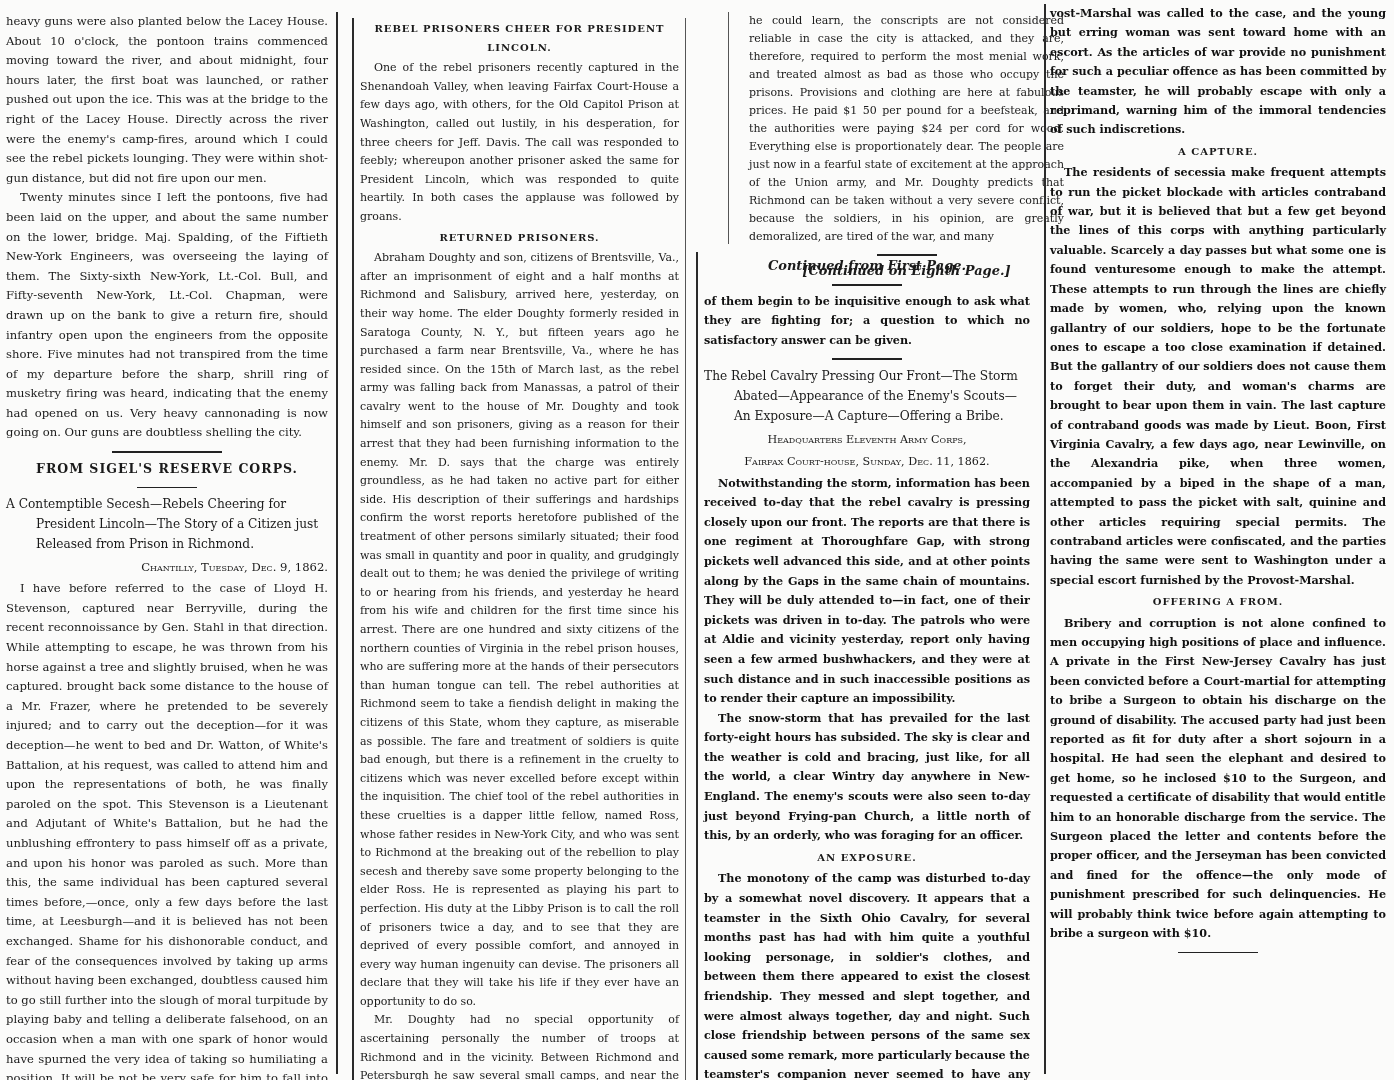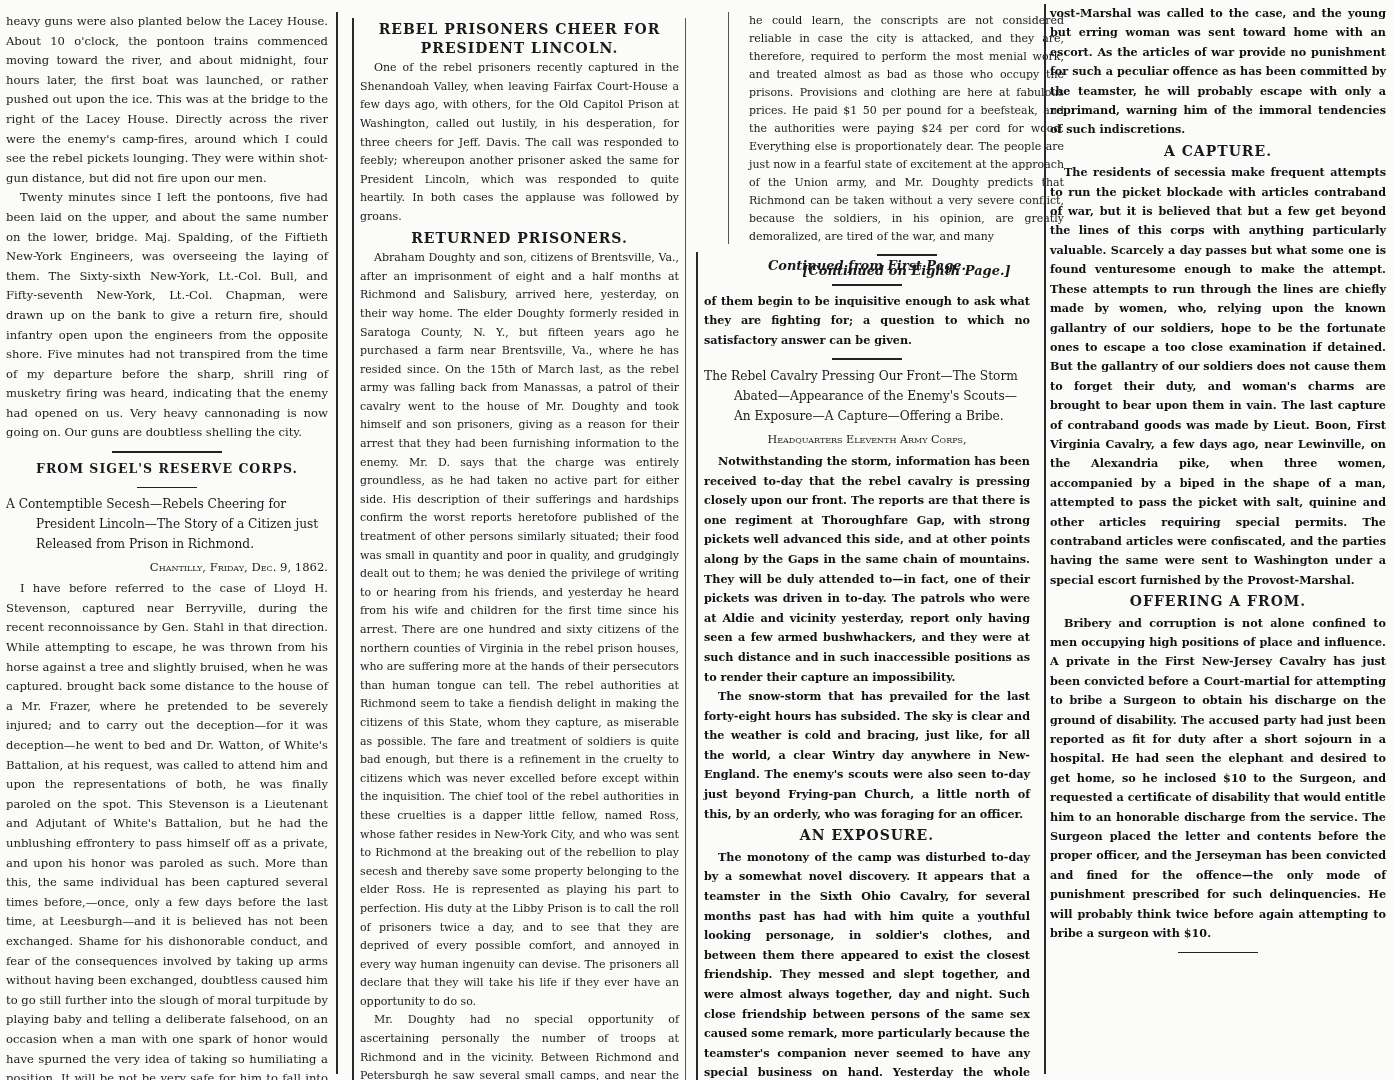--- a/index.html
+++ b/index.html
@@ -25,21 +25,21 @@
   .col-3a { left: 696px; top: 12px; width: 340px; height: 232px; border-left: 1px solid #555; padding-left: 20px; padding-right: 4px; font-size: 11px; line-height: 18px; margin-left: 32px; }
   .col-3b { left: 696px; top: 252px; width: 340px; height: 828px; border-left: 2px solid #2a2a2a; padding-left: 6px; padding-right: 6px; font-size: 11.2px; line-height: 19.6px; }
   .col-4 { left: 1044px; top: 4px; width: 346px; height: 760px; border-left: 2px solid #2a2a2a; padding-left: 4px; padding-right: 4px; font-size: 11.2px; line-height: 19.4px; }
   .col-4-blank { position: absolute; left: 1044px; top: 764px; width: 346px; height: 310px; border-left: 2px solid #2a2a2a; }
   .heavy { font-weight: bold; color: #111; }
   .section-head {
     text-align: center; font-weight: bold; letter-spacing: 1px;
     font-size: 12.5px; margin: 6px 0 4px 0; text-indent: 0;
   }
   .sub-head {
-    text-align: center; font-weight: bold; font-size: 14px;
+    text-align: center; font-weight: bold; font-size: 10px;
     letter-spacing: 1px; margin: 2px 0; text-indent: 0;
   }
   .deck {
     font-weight: normal; font-size: 12.2px; line-height: 20px;
     padding-left: 30px; text-indent: -30px; margin: 4px 0; text-align: left;
   }
   .dateline { text-align: right; font-variant: small-caps; margin: 2px 0; text-indent: 0; }
   .rule {
     width: 110px; height: 0; border-top: 2px solid #222; margin: 8px auto 6px auto;
   }
@@ -48,21 +48,21 @@
 </head>
 <body>
 
 <div class="col col-1">
   <p class="noindent">heavy guns were also planted below the Lacey House. About 10 o'clock, the pontoon trains commenced moving toward the river, and about midnight, four hours later, the first boat was launched, or rather pushed out upon the ice. This was at the bridge to the right of the Lacey House. Directly across the river were the enemy's camp-fires, around which I could see the rebel pickets lounging. They were within shot-gun distance, but did not fire upon our men.</p>
   <p>Twenty minutes since I left the pontoons, five had been laid on the upper, and about the same number on the lower, bridge. Maj. Spalding, of the Fiftieth New-York Engineers, was overseeing the laying of them. The Sixty-sixth New-York, Lt.-Col. Bull, and Fifty-seventh New-York, Lt.-Col. Chapman, were drawn up on the bank to give a return fire, should infantry open upon the engineers from the opposite shore. Five minutes had not transpired from the time of my departure before the sharp, shrill ring of musketry firing was heard, indicating that the enemy had opened on us. Very heavy cannonading is now going on. Our guns are doubtless shelling the city.</p>
   <div class="rule"></div>
   <div class="section-head">FROM SIGEL'S RESERVE CORPS.</div>
   <div class="rule" style="width:60px;border-top-width:1px"></div>
   <div class="deck">A Contemptible Secesh—Rebels Cheering for President Lincoln—The Story of a Citizen just Released from Prison in Richmond.</div>
-  <div class="dateline">Chantilly, Friday, Dec. 9, 1862.</div>
+  <div class="dateline">Chantilly, Tuesday, Dec. 9, 1862.</div>
   <p>I have before referred to the case of Lloyd H. Stevenson, captured near Berryville, during the recent reconnoissance by Gen. Stahl in that direction. While attempting to escape, he was thrown from his horse against a tree and slightly bruised, when he was captured. brought back some distance to the house of a Mr. Frazer, where he pretended to be severely injured; and to carry out the deception—for it was deception—he went to bed and Dr. Watton, of White's Battalion, at his request, was called to attend him and upon the representations of both, he was finally paroled on the spot. This Stevenson is a Lieutenant and Adjutant of White's Battalion, but he had the unblushing effrontery to pass himself off as a private, and upon his honor was paroled as such. More than this, the same individual has been captured several times before,—once, only a few days before the last time, at Leesburgh—and it is believed has not been exchanged. Shame for his dishonorable conduct, and fear of the consequences involved by taking up arms without having been exchanged, doubtless caused him to go still further into the slough of moral turpitude by playing baby and telling a deliberate falsehood, on an occasion when a man with one spark of honor would have spurned the very idea of taking so humiliating a position. It will be not be very safe for him to fall into the hands of our troops again.</p>
 </div>
 
 <div class="col col-2">
   <div class="sub-head">REBEL PRISONERS CHEER FOR PRESIDENT LINCOLN.</div>
   <p>One of the rebel prisoners recently captured in the Shenandoah Valley, when leaving Fairfax Court-House a few days ago, with others, for the Old Capitol Prison at Washington, called out lustily, in his desperation, for three cheers for Jeff. Davis. The call was responded to feebly; whereupon another prisoner asked the same for President Lincoln, which was responded to quite heartily. In both cases the applause was followed by groans.</p>
   <div class="sub-head">RETURNED PRISONERS.</div>
   <p>Abraham Doughty and son, citizens of Brentsville, Va., after an imprisonment of eight and a half months at Richmond and Salisbury, arrived here, yesterday, on their way home. The elder Doughty formerly resided in Saratoga County, N. Y., but fifteen years ago he purchased a farm near Brentsville, Va., where he has resided since. On the 15th of March last, as the rebel army was falling back from Manassas, a patrol of their cavalry went to the house of Mr. Doughty and took himself and son prisoners, giving as a reason for their arrest that they had been furnishing information to the enemy. Mr. D. says that the charge was entirely groundless, as he had taken no active part for either side. His description of their sufferings and hardships confirm the worst reports heretofore published of the treatment of other persons similarly situated; their food was small in quantity and poor in quality, and grudgingly dealt out to them; he was denied the privilege of writing to or hearing from his friends, and yesterday he heard from his wife and children for the first time since his arrest. There are one hundred and sixty citizens of the northern counties of Virginia in the rebel prison houses, who are suffering more at the hands of their persecutors than human tongue can tell. The rebel authorities at Richmond seem to take a fiendish delight in making the citizens of this State, whom they capture, as miserable as possible. The fare and treatment of soldiers is quite bad enough, but there is a refinement in the cruelty to citizens which was never excelled before except within the inquisition. The chief tool of the rebel authorities in these cruelties is a dapper little fellow, named Ross, whose father resides in New-York City, and who was sent to Richmond at the breaking out of the rebellion to play secesh and thereby save some property belonging to the elder Ross. He is represented as playing his part to perfection. His duty at the Libby Prison is to call the roll of prisoners twice a day, and to see that they are deprived of every possible comfort, and annoyed in every way human ingenuity can devise. The prisoners all declare that they will take his life if they ever have an opportunity to do so.</p>
   <p><span>Mr. Doughty had no special opportunity of ascertaining personally the number of troops at Richmond and in the vicinity. Between Richmond and Petersburgh he saw several small camps, and near the latter place a line of earthworks, which he heard his guards say were to be used </span></p>
 </div>
@@ -73,20 +73,21 @@
   <div class="cont-note">[Continued on Eighth Page.]</div>
 </div>
 
 <div class="col col-3b">
   <div class="cont-note">Continued from First Page.</div>
   <div class="rule" style="width:70px"></div>
   <p class="noindent heavy">of them begin to be inquisitive enough to ask what they are fighting for; a question to which no satisfactory answer can be given.</p>
   <div class="rule" style="width:70px"></div>
   <div class="deck">The Rebel Cavalry Pressing Our Front—The Storm Abated—Appearance of the Enemy's Scouts—An Exposure—A Capture—Offering a Bribe.</div>
   <div class="dateline" style="text-align:center">Headquarters Eleventh Army Corps,</div>
+  <div class="dateline" style="text-align:center">Fairfax Court-house, Sunday, Dec. 11, 1862.</div>
   <p class="heavy">Notwithstanding the storm, information has been received to-day that the rebel cavalry is pressing closely upon our front. The reports are that there is one regiment at Thoroughfare Gap, with strong pickets well advanced this side, and at other points along by the Gaps in the same chain of mountains. They will be duly attended to—in fact, one of their pickets was driven in to-day. The patrols who were at Aldie and vicinity yesterday, report only having seen a few armed bushwhackers, and they were at such distance and in such inaccessible positions as to render their capture an impossibility.</p>
   <p class="heavy">The snow-storm that has prevailed for the last forty-eight hours has subsided. The sky is clear and the weather is cold and bracing, just like, for all the world, a clear Wintry day anywhere in New-England. The enemy's scouts were also seen to-day just beyond Frying-pan Church, a little north of this, by an orderly, who was foraging for an officer.</p>
   <div class="sub-head">AN EXPOSURE.</div>
   <p class="heavy">The monotony of the camp was disturbed to-day by a somewhat novel discovery. It appears that a teamster in the Sixth Ohio Cavalry, for several months past has had with him quite a youthful looking personage, in soldier's clothes, and between them there appeared to exist the closest friendship. They messed and slept together, and were almost always together, day and night. Such close friendship between persons of the same sex caused some remark, more particularly because the teamster's companion never seemed to have any special business on hand. Yesterday the whole mystery of the affair was explained, by the discovery being made that the teamster's friend was a young woman. She is about 37 years of age, of rather comely appearance, and claims to be a resident of Buffalo, New-York, where her parents also reside. The attention of the Pro-</p>
 </div>
 
 <div class="col col-4">
   <p class="noindent heavy">vost-Marshal was called to the case, and the young but erring woman was sent toward home with an escort. As the articles of war provide no punishment for such a peculiar offence as has been committed by the teamster, he will probably escape with only a reprimand, warning him of the immoral tendencies of such indiscretions.</p>
   <div class="sub-head">A CAPTURE.</div>
   <p class="heavy">The residents of secessia make frequent attempts to run the picket blockade with articles contraband of war, but it is believed that but a few get beyond the lines of this corps with anything particularly valuable. Scarcely a day passes but what some one is found venturesome enough to make the attempt. These attempts to run through the lines are chiefly made by women, who, relying upon the known gallantry of our soldiers, hope to be the fortunate ones to escape a too close examination if detained. But the gallantry of our soldiers does not cause them to forget their duty, and woman's charms are brought to bear upon them in vain. The last capture of contraband goods was made by Lieut. Boon, First Virginia Cavalry, a few days ago, near Lewinville, on the Alexandria pike, when three women, accompanied by a biped in the shape of a man, attempted to pass the picket with salt, quinine and other articles requiring special permits. The contraband articles were confiscated, and the parties having the same were sent to Washington under a special escort furnished by the Provost-Marshal.</p>

